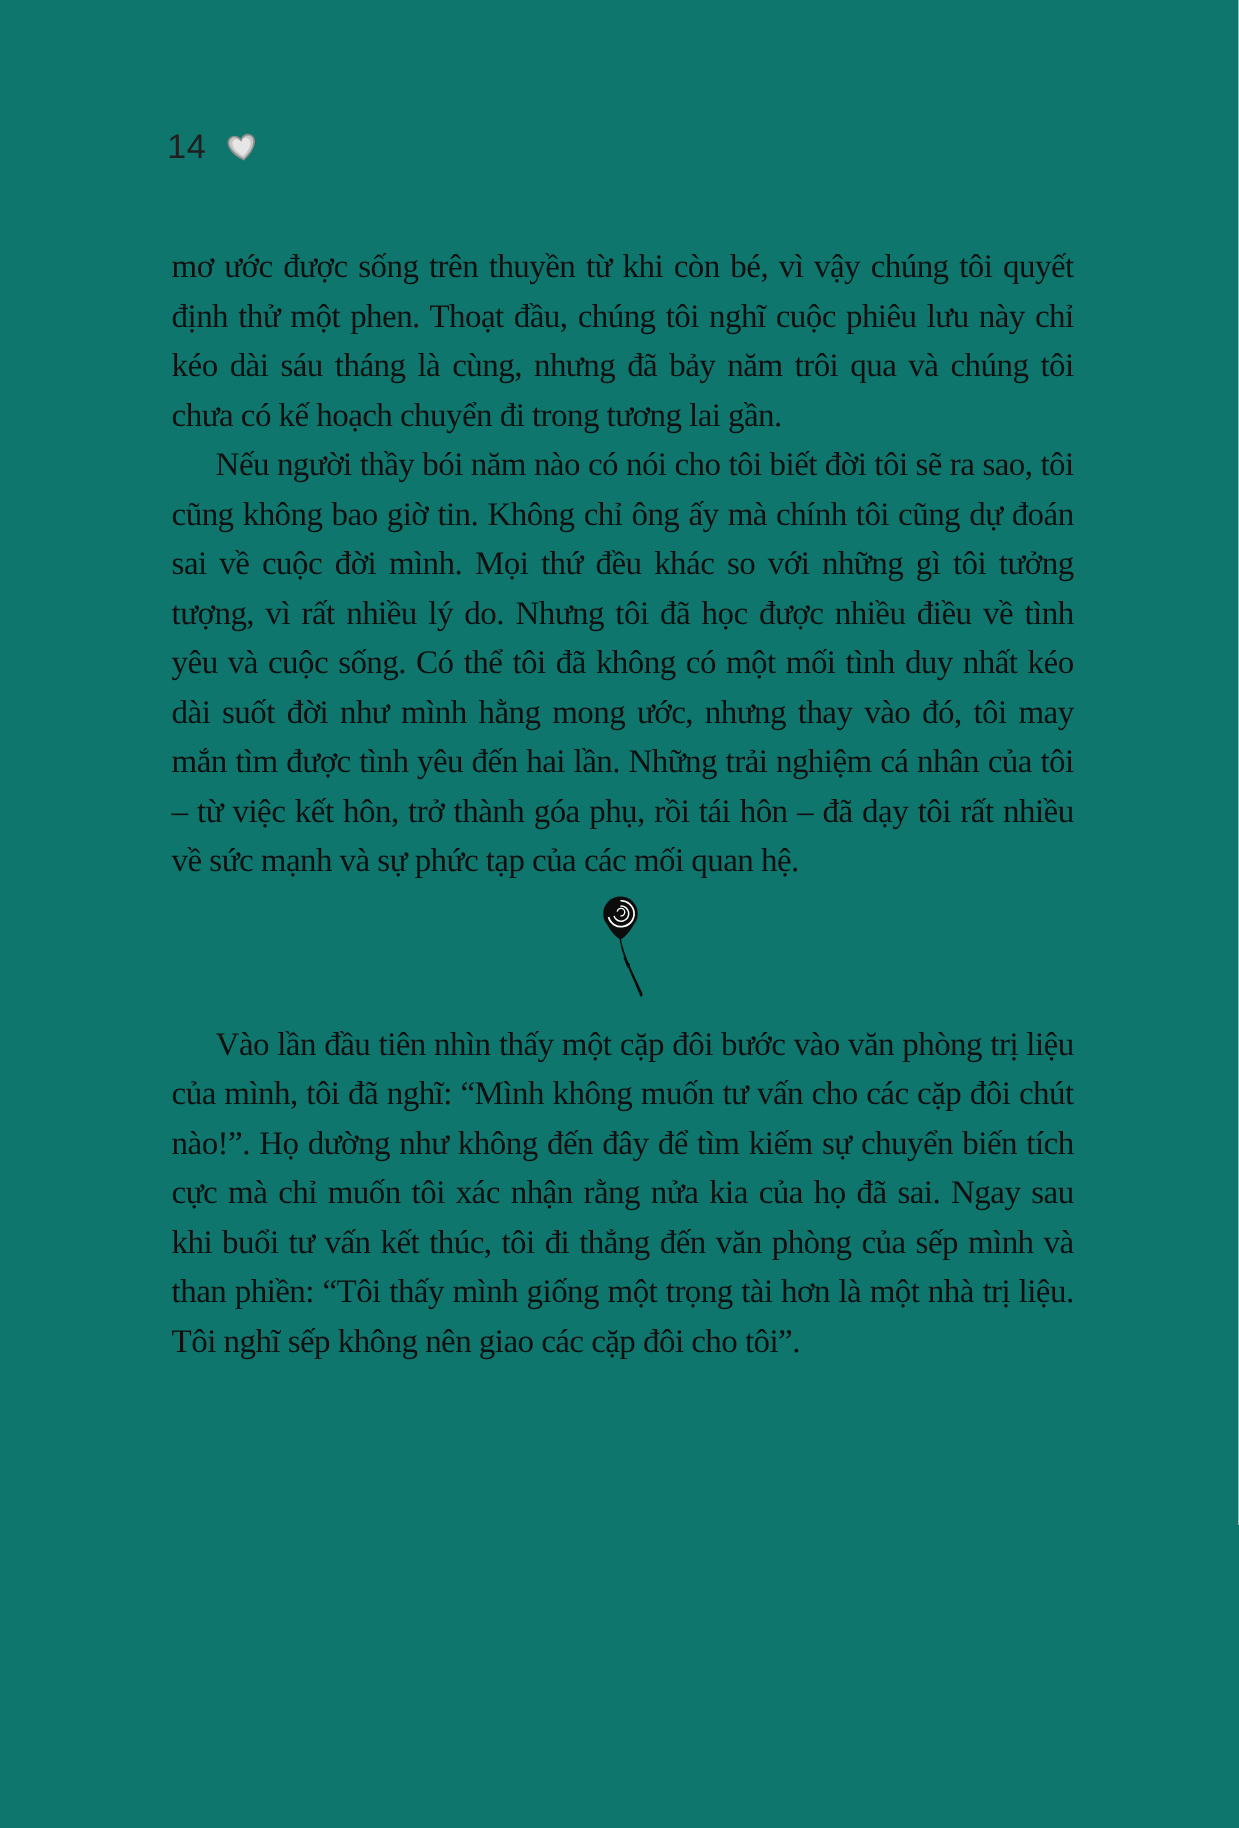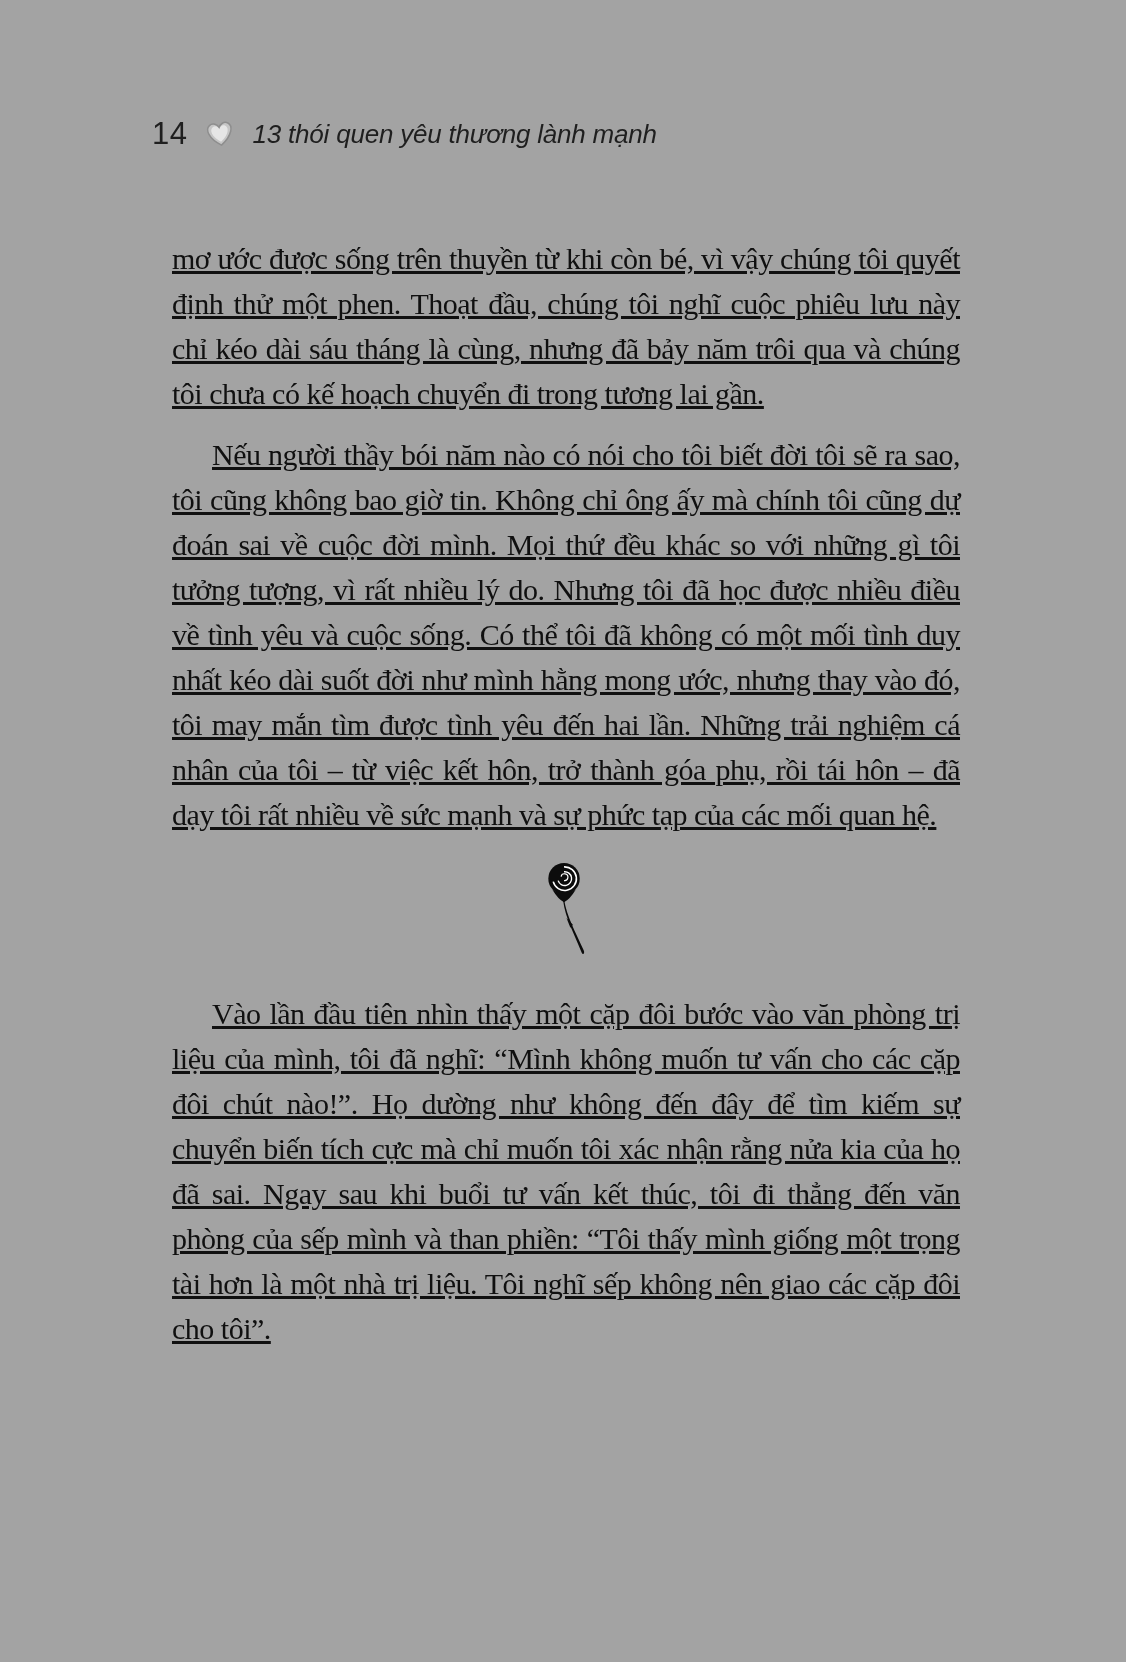--- a/index.html
+++ b/index.html
@@ -5,21 +5,21 @@
 <style>
   html, body { margin: 0; padding: 0; background: #ffffff; }
   body {
     width: 1126px; height: 1662px;
     font-family: "Liberation Serif", serif;
     position: relative;
     overflow: hidden;
   }
   .page {
     position: absolute; inset: 0;
-    background: #a3a3a3;
+    background: #0f766e;
   }
   .page-header {
     position: absolute;
     top: 116px; left: 152px; right: 150px;
     display: flex; align-items: center;
     font-family: "Liberation Sans", sans-serif;
     color: #1f1f1f;
   }
   .page-number {
     font-size: 31px;
@@ -39,42 +39,41 @@
   }
   .content {
     position: absolute;
     top: 220px; left: 156px; width: 820px;
     color: #101010;
     font-size: 30px;
     line-height: 45px;
     letter-spacing: -0.5px;
     text-align: justify;
   }
-  .para { margin: 16px; padding: 0; text-decoration: underline; }
+  .para { margin: 0; padding: 0; }
   .para.indent { text-indent: 40px; }
   .ornament {
     height: 122px;
     display: flex; align-items: center; justify-content: center;
   }
   .ornament svg { display: block; }
 </style>
 </head>
 <body>
 
 <div class="page">
 
   <header class="page-header">
     <span class="page-number">14</span>
     <span class="heart-wrap">
       <svg viewBox="0 0 32 30" width="30" height="28" aria-hidden="true">
         <path d="M16 27 C 3 18 1 8 6 4.5 C 10 1.8 14.5 4.5 16 8 C 17.5 4.5 22 1.8 26 4.5 C 31 8 29 18 16 27 Z" fill="#c6c6c6" stroke="#8e8e8e" stroke-width="1.6"></path>
         <path d="M16 23.5 C 6.5 16.5 5.5 9.5 9 7 C 12 4.9 15 7 16 9.8 C 17 7 20 4.9 23 7 C 26.5 9.5 25.5 16.5 16 23.5 Z" fill="#e9e9e9" opacity="0.9"></path>
       </svg>
     </span>
-    <span class="book-title">13 thói quen yêu thương lành mạnh</span>
   </header>
 
   <main class="content">
 
     <section>
         <p class="para">mơ ước được sống trên thuyền từ khi còn bé, vì vậy chúng tôi quyết định thử một phen. Thoạt đầu, chúng tôi nghĩ cuộc phiêu lưu này chỉ kéo dài sáu tháng là cùng, nhưng đã bảy năm trôi qua và chúng tôi chưa có kế hoạch chuyển đi trong tương lai gần.</p>
         <p class="para indent">Nếu người thầy bói năm nào có nói cho tôi biết đời tôi sẽ ra sao, tôi cũng không bao giờ tin. Không chỉ ông ấy mà chính tôi cũng dự đoán sai về cuộc đời mình. Mọi thứ đều khác so với những gì tôi tưởng tượng, vì rất nhiều lý do. Nhưng tôi đã học được nhiều điều về tình yêu và cuộc sống. Có thể tôi đã không có một mối tình duy nhất kéo dài suốt đời như mình hằng mong ước, nhưng thay vào đó, tôi may mắn tìm được tình yêu đến hai lần. Những trải nghiệm cá nhân của tôi – từ việc kết hôn, trở thành góa phụ, rồi tái hôn – đã dạy tôi rất nhiều về sức mạnh và sự phức tạp của các mối quan hệ.</p>
       </section>
 
     <div class="ornament">

